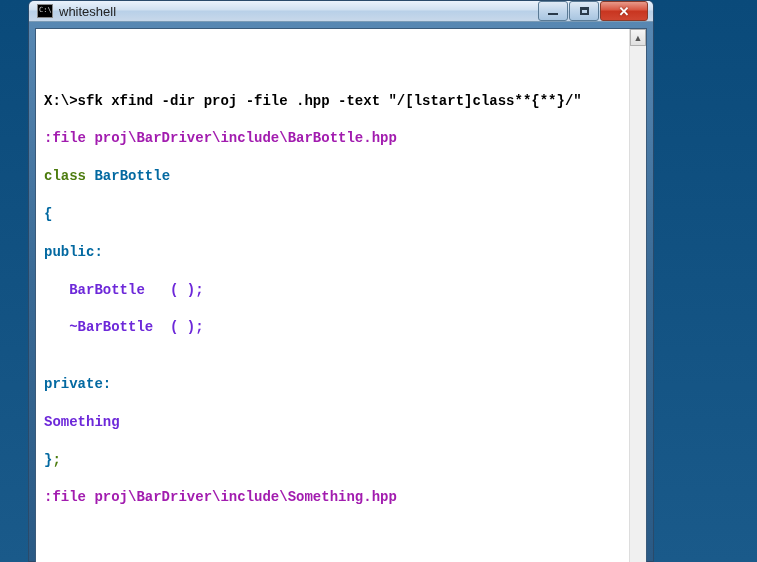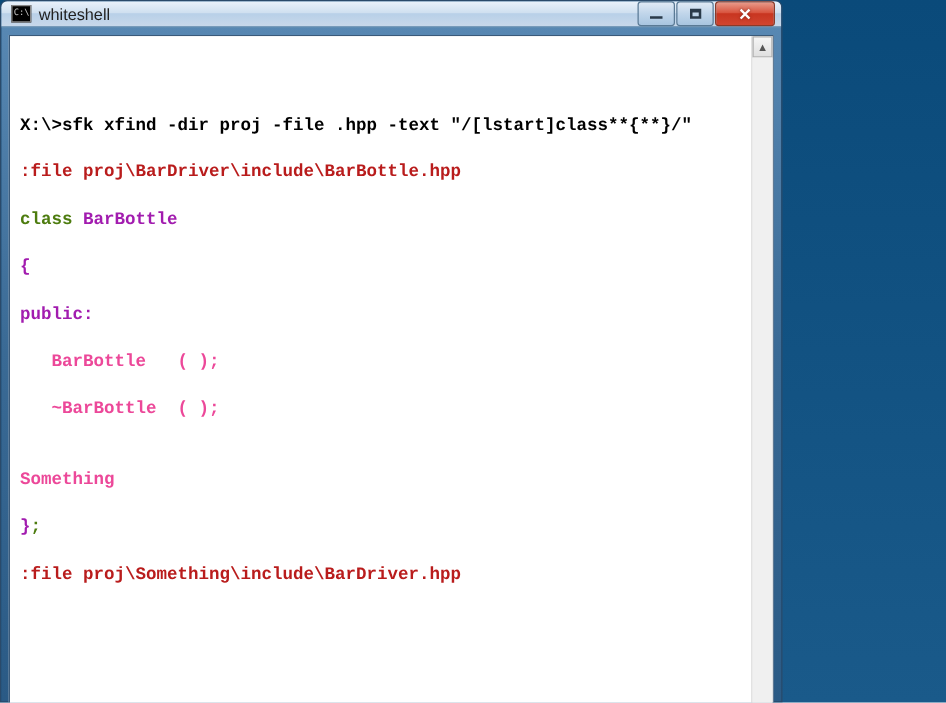--- a/index.html
+++ b/index.html
@@ -11,20 +11,21 @@
       overflow: hidden;
     }
     .window {
       width: 626px;
       height: 562px;
       background: linear-gradient(to bottom, #5a8ab5 0%, #3a6a95 50%, #2a5a85 100%);
       border: 1px solid #2a4a6a;
       border-radius: 6px 6px 0 0;
       display: flex;
       flex-direction: column;
+      margin-left: 28px;
     }
     .titlebar {
       height: 30px;
       background: linear-gradient(to bottom, #eaf2fb 0%, #d0e0f0 45%, #b8d0e8 50%, #c8d8ea 100%);
       border-radius: 5px 5px 0 0;
       display: flex;
       align-items: center;
       padding: 0 5px 0 8px;
       border-bottom: 1px solid #7a9ab5;
     }
@@ -101,24 +102,24 @@
       height: 17px;
       background: linear-gradient(to bottom, #f5f5f5, #e0e0e0);
       border: 1px solid #b0b0b0;
       display: flex; align-items: center; justify-content: center;
       font-size: 9px; color: #555;
       cursor: pointer;
     }
     .scroll-track { flex: 1; background: #f0f0f0; }
     .ln { display: block; }
     .black { color: #000; }
-    .green { color: #b91c1c; }
+    .green { color: #a21caf; }
     .darkred { color: #4d7c0f; }
-    .magenta { color: #a21caf; }
-    .redbold { color: #ec4899; }
+    .magenta { color: #0369a1; }
+    .redbold { color: #6d28d9; }
   </style>
 </head>
 <body>
 
 <div class="window">
   <div class="titlebar">
     <div class="title-icon"></div>
     <div class="title-text">whiteshell</div>
     <div class="window-controls">
       <div class="ctrl-btn">
@@ -136,23 +137,24 @@
     <div class="terminal">
 <span class="ln black"> </span>
 <span class="ln"><span class="black">X:\&gt;</span><span class="black">sfk xfind -dir proj -file .hpp -text "/[lstart]class**{**}/"</span></span>
 <span class="ln green">:file proj\BarDriver\include\BarBottle.hpp</span>
 <span class="ln"><span class="darkred">class </span><span class="magenta">BarBottle</span></span>
 <span class="ln magenta">{</span>
 <span class="ln magenta">public:</span>
 <span class="ln redbold">   BarBottle   ( );</span>
 <span class="ln redbold">   ~BarBottle  ( );</span>
 <span class="ln"></span>
+<span class="ln magenta">private:</span>
 <span class="ln redbold">Something</span>
 <span class="ln"><span class="magenta">}</span><span class="darkred">;</span></span>
-<span class="ln green">:file proj\Something\include\BarDriver.hpp</span>
+<span class="ln green">:file proj\BarDriver\include\Something.hpp</span>
 
 
 
 
 
 <span class="ln"></span>
 
 <span class="ln"></span>
 
 

